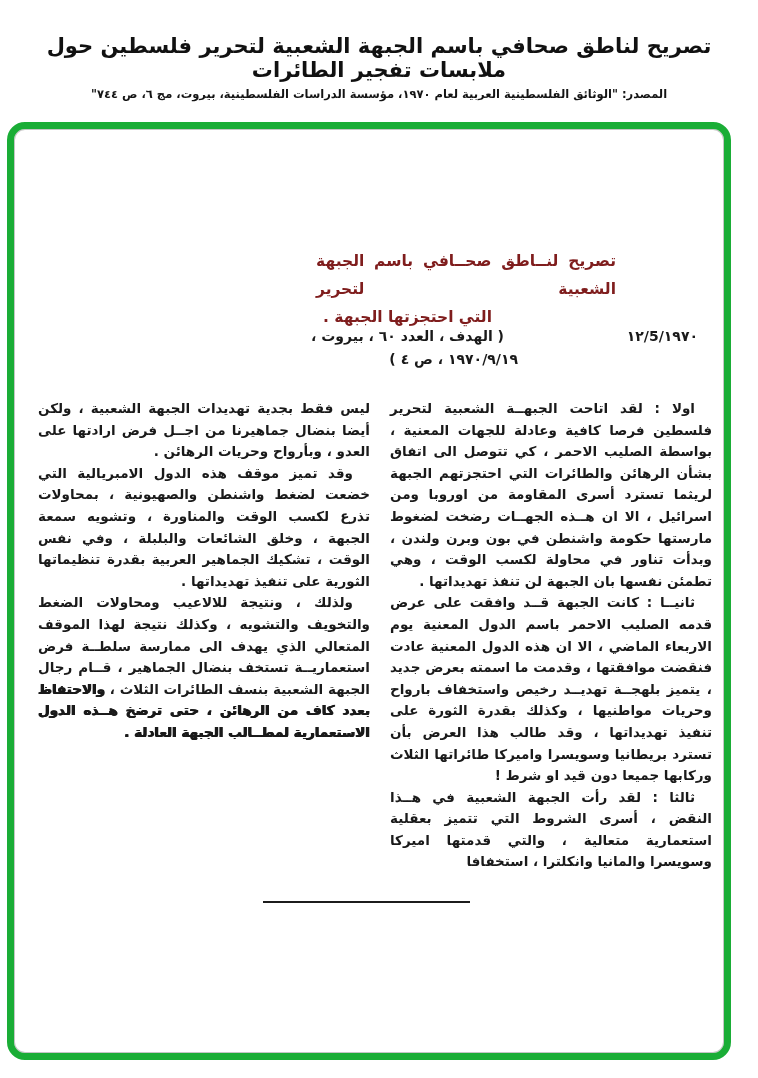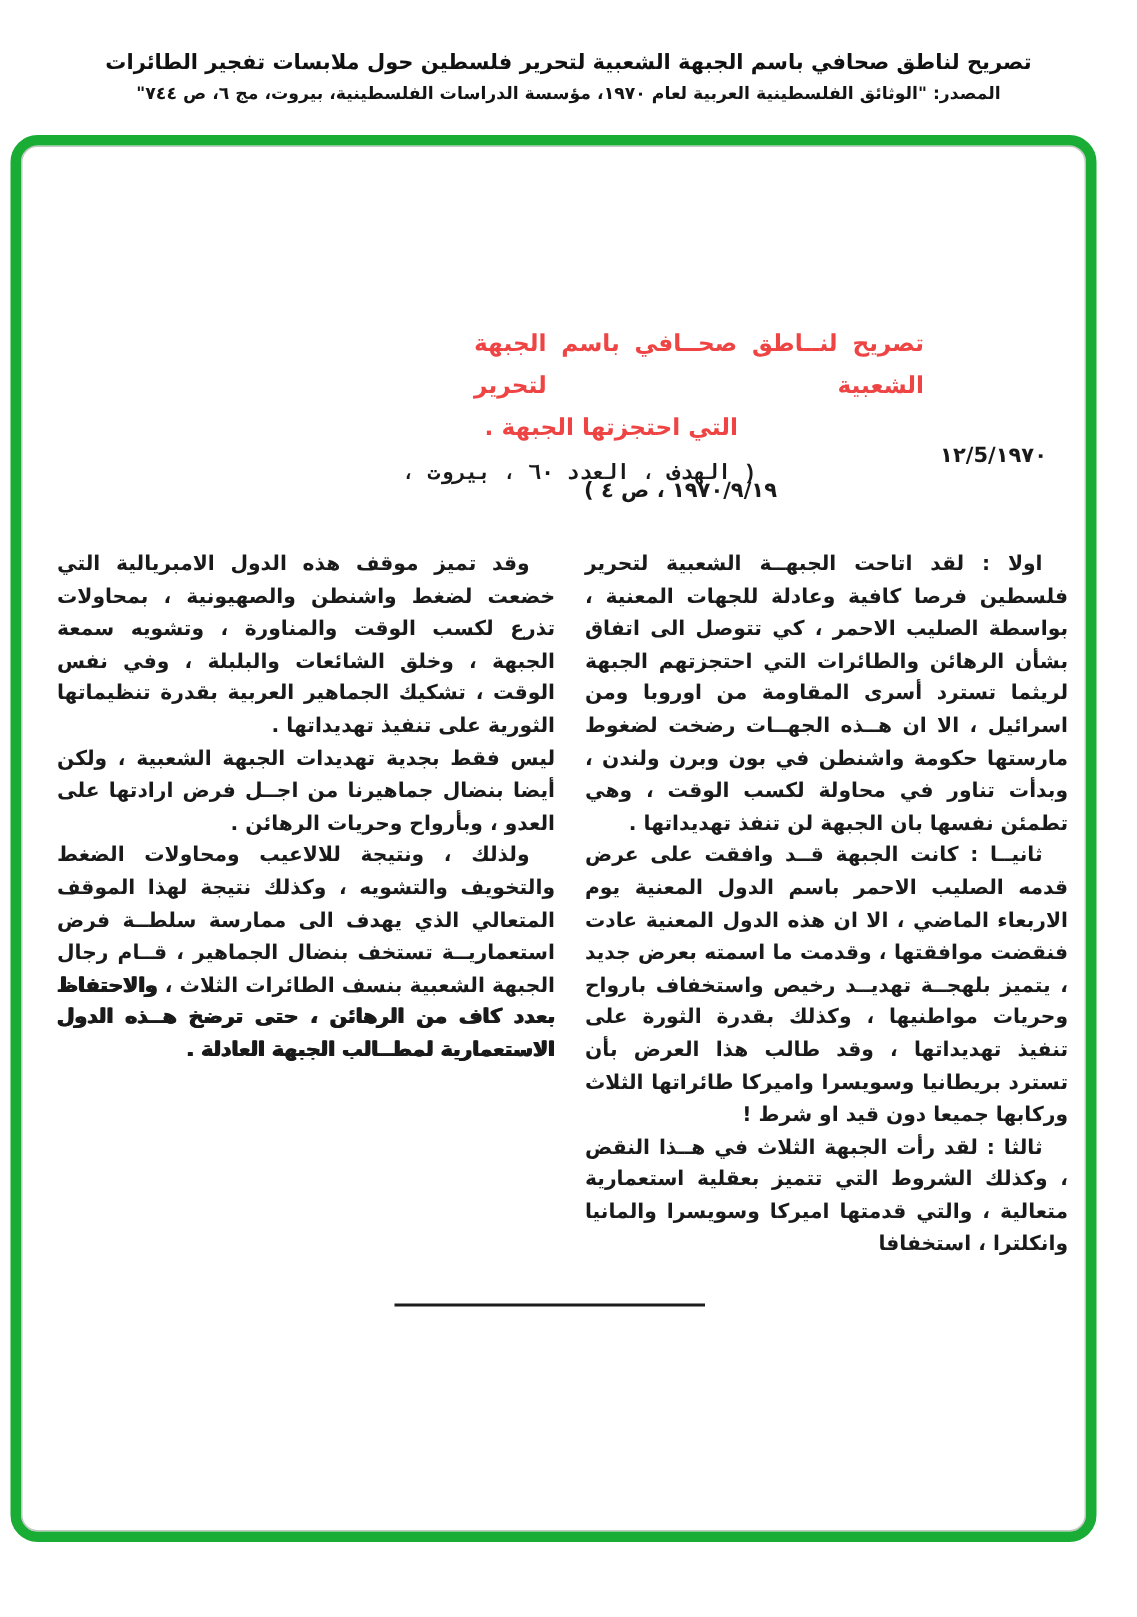--- a/index.html
+++ b/index.html
@@ -1,44 +1,44 @@
 <!DOCTYPE html>
 <html lang="ar"><head>
 <meta charset="utf-8">
 <style>
   html,body{margin:0;padding:0;}
   body{
     width:758px;height:1078px;background:#ffffff;position:relative;
     font-family:"DejaVu Sans", sans-serif;color:#191919;overflow:hidden;
   }
   .doc-title{
-    margin-top:34px;text-align:center;font-size:14px;font-weight:bold;
+    margin-top:34px;text-align:center;font-size:21px;font-weight:bold;
     direction:rtl;letter-spacing:0;color:#111;
   }
   .doc-source{
     margin-top:5px;text-align:center;font-size:11.5px;font-weight:bold;
     direction:rtl;color:#141414;
   }
   .frame{
     box-sizing:border-box;width:724px;height:938px;
     margin:21px 27px 0 7px;
     border:7px solid var(--green,#1aad36);border-radius:18px;
     box-shadow:inset 0 0 0 1px rgba(45,45,45,.28);
     direction:rtl;position:relative;
     padding:0 12px 0 24px;
   }
   .heading{
     margin:118px 96px 0 0;width:300px;
-    font-size:15.5px;line-height:28px;font-weight:bold;color:#ef4444;
+    font-size:15.5px;line-height:28px;font-weight:bold;color:#7f1d1d;
   }
   .heading .hl{text-align:justify;text-align-last:justify;}
   .heading .hl-last{text-align-last:right;padding-right:124px;}
   .dateline{position:relative;height:48px;margin-top:-4px;font-size:14px;font-weight:bold;}
   .date-right{position:absolute;right:14px;top:1px;}
-  .cit-1{position:absolute;right:208px;top:12px;font-family:Liberation Mono, monospace;}
+  .cit-1{position:absolute;right:208px;top:1px;}
   .cit-2{position:absolute;right:194px;top:24px;margin-left:32px;}
   .cols{display:flex;gap:20px;margin-top:23px;}
   .col{font-size:13.5px;line-height:21.6px;font-weight:bold;text-align:justify;color:#1a1a1a;}
   .col-right{width:322px;}
   .col-left{width:332px;}
   .para{margin:0;}
   .para.indent{text-indent:17px;}
   .run-b{text-shadow:0.5px 0 0 currentColor,-0.5px 0 0 currentColor;}
   .divider{
     width:207px;border:0;border-top:2px solid #1c1c1c;
@@ -60,23 +60,23 @@
   <div class="dateline">
     <span class="date-right">١٩٧٠/5/١٢</span>
     <span class="cit-1">( الهدف ، العدد ٦٠ ، بيروت ،</span>
     <span class="cit-2">١٩٧٠/٩/١٩ ، ص ٤ )</span>
   </div>
 
   <div class="cols">
     <div class="col col-right">
         <p class="para indent"><span>اولا : لقد اتاحت الجبهــة الشعبية لتحرير فلسطين فرصا كافية وعادلة للجهات المعنية ، بواسطة الصليب الاحمر ، كي تتوصل الى اتفاق بشأن الرهائن والطائرات التي احتجزتهم الجبهة لريثما تسترد أسرى المقاومة من اوروبا ومن اسرائيل ، الا ان هــذه الجهــات رضخت لضغوط مارستها حكومة واشنطن في بون وبرن ولندن ، وبدأت تناور في محاولة لكسب الوقت ، وهي تطمئن نفسها بان الجبهة لن تنفذ تهديداتها .</span></p>
         <p class="para indent"><span>ثانيــا : كانت الجبهة قــد وافقت على عرض قدمه الصليب الاحمر باسم الدول المعنية يوم الاربعاء الماضي ، الا ان هذه الدول المعنية عادت فنقضت موافقتها ، وقدمت ما اسمته بعرض جديد ، يتميز بلهجــة تهديــد رخيص واستخفاف بارواح وحريات مواطنيها ، وكذلك بقدرة الثورة على تنفيذ تهديداتها ، وقد طالب هذا العرض بأن تسترد بريطانيا وسويسرا واميركا طائراتها الثلاث وركابها جميعا دون قيد او شرط !</span></p>
-        <p class="para indent"><span>ثالثا : لقد رأت الجبهة الثلاث في هــذا النقض ، وكذلك الشروط التي تتميز بعقلية استعمارية متعالية ، والتي قدمتها اميركا وسويسرا والمانيا وانكلترا ، استخفافا</span></p>
+        <p class="para indent"><span>ثالثا : لقد رأت الجبهة الشعبية في هــذا النقض ، أسرى الشروط التي تتميز بعقلية استعمارية متعالية ، والتي قدمتها اميركا وسويسرا والمانيا وانكلترا ، استخفافا</span></p>
       </div>
     <div class="col col-left">
+        <p class="para"><span>ليس فقط بجدية تهديدات الجبهة الشعبية ، ولكن أيضا بنضال جماهيرنا من اجــل فرض ارادتها على العدو ، وبأرواح وحريات الرهائن .</span></p>
         <p class="para indent"><span>وقد تميز موقف هذه الدول الامبريالية التي خضعت لضغط واشنطن والصهيونية ، بمحاولات تذرع لكسب الوقت والمناورة ، وتشويه سمعة الجبهة ، وخلق الشائعات والبلبلة ، وفي نفس الوقت ، تشكيك الجماهير العربية بقدرة تنظيماتها الثورية على تنفيذ تهديداتها .</span></p>
-        <p class="para"><span>ليس فقط بجدية تهديدات الجبهة الشعبية ، ولكن أيضا بنضال جماهيرنا من اجــل فرض ارادتها على العدو ، وبأرواح وحريات الرهائن .</span></p>
         <p class="para indent"><span>ولذلك ، ونتيجة للالاعيب ومحاولات الضغط والتخويف والتشويه ، وكذلك نتيجة لهذا الموقف المتعالي الذي يهدف الى ممارسة سلطــة فرض استعماريــة تستخف بنضال الجماهير ، قــام رجال الجبهة الشعبية بنسف الطائرات الثلاث ، </span><span class="run-b">والاحتفاظ بعدد كاف من الرهائن ، حتى ترضخ هــذه الدول الاستعمارية لمطــالب الجبهة العادلة .</span></p>
       </div>
   </div>
 
   <hr class="divider">
 </div>
 
 </body></html>

